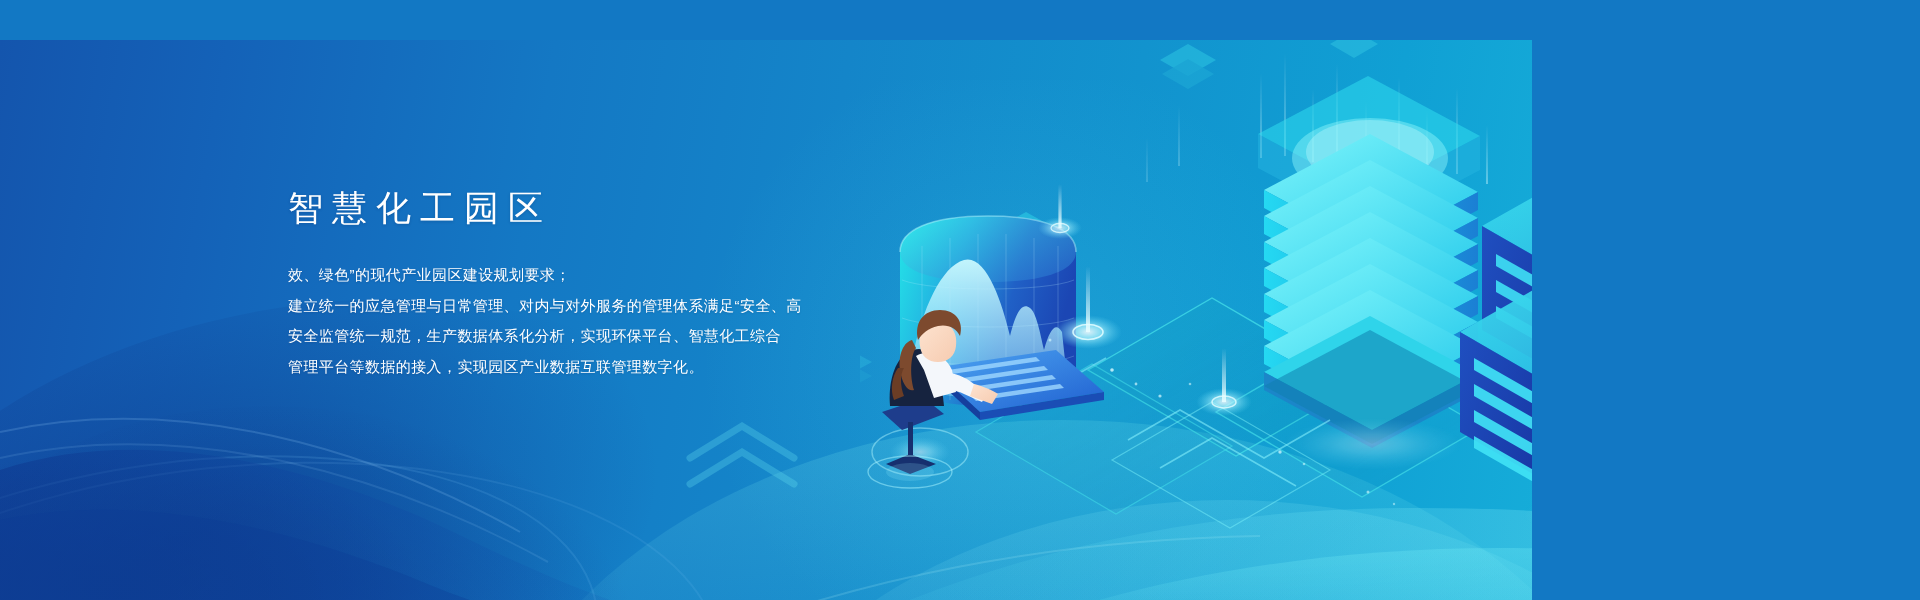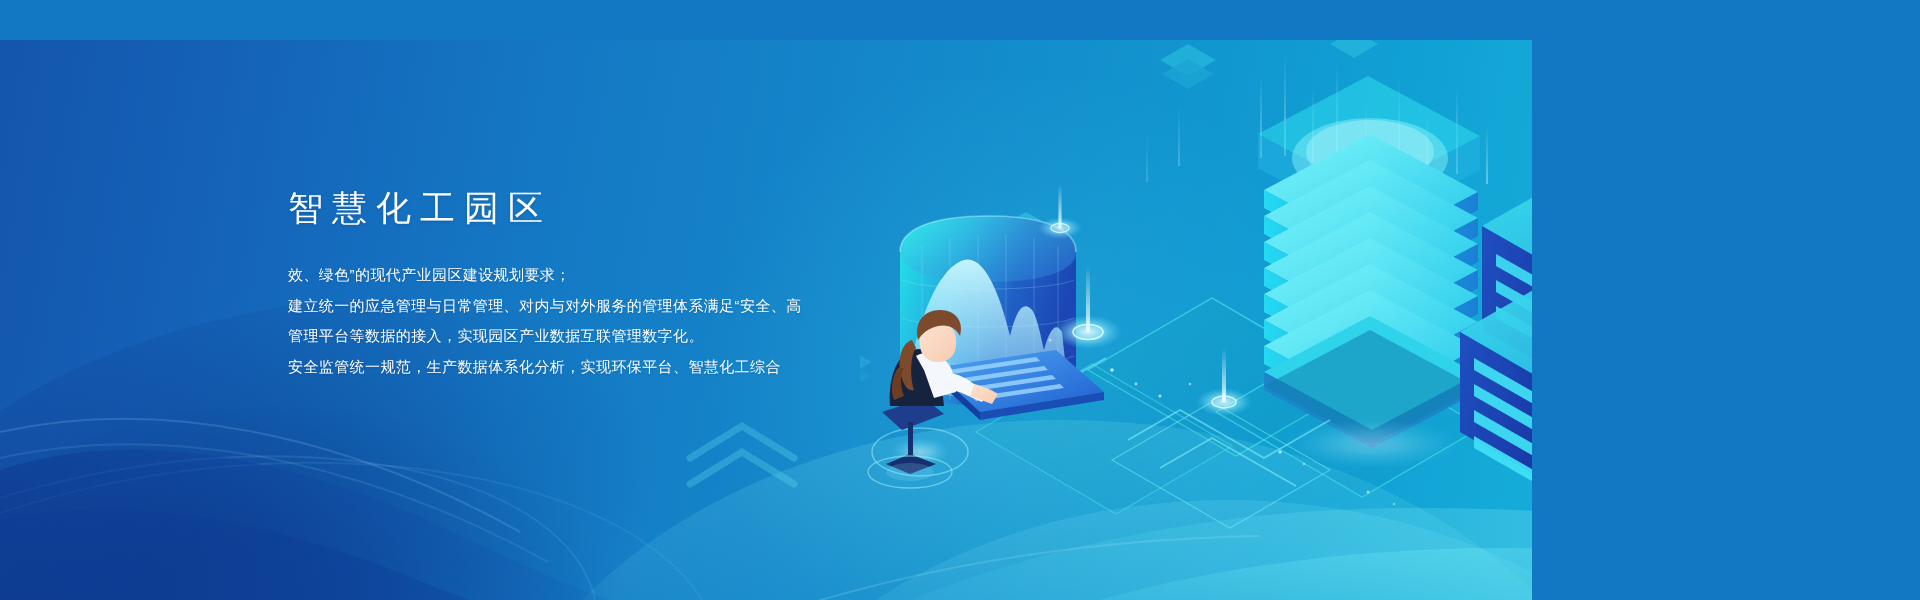--- a/index.html
+++ b/index.html
@@ -114,22 +114,22 @@
         <path d="M10,84 L62,52 L114,84"></path>
       </g>
     </svg>
   </div>
 
   <div class="content">
     <h1 class="title">智慧化工园区</h1>
     <div class="desc">
       <p>效、绿色”的现代产业园区建设规划要求；</p>
       <p>建立统一的应急管理与日常管理、对内与对外服务的管理体系满足“安全、高</p>
+      <p>安全监管统一规范，生产数据体系化分析，实现环保平台、智慧化工综合</p>
       <p>管理平台等数据的接入，实现园区产业数据互联管理数字化。</p>
-      <p>安全监管统一规范，生产数据体系化分析，实现环保平台、智慧化工综合</p>
     </div>
   </div>
 
   <div class="illus">
     <svg width="1060" height="600" viewBox="0 0 1060 600">
       <defs>
         <linearGradient id="domeG" x1="0" y1="0" x2="1" y2="0.3">
           <stop offset="0%" stop-color="#24e7e8"></stop>
           <stop offset="38%" stop-color="#23a8e0"></stop>
           <stop offset="70%" stop-color="#2060c6"></stop>

